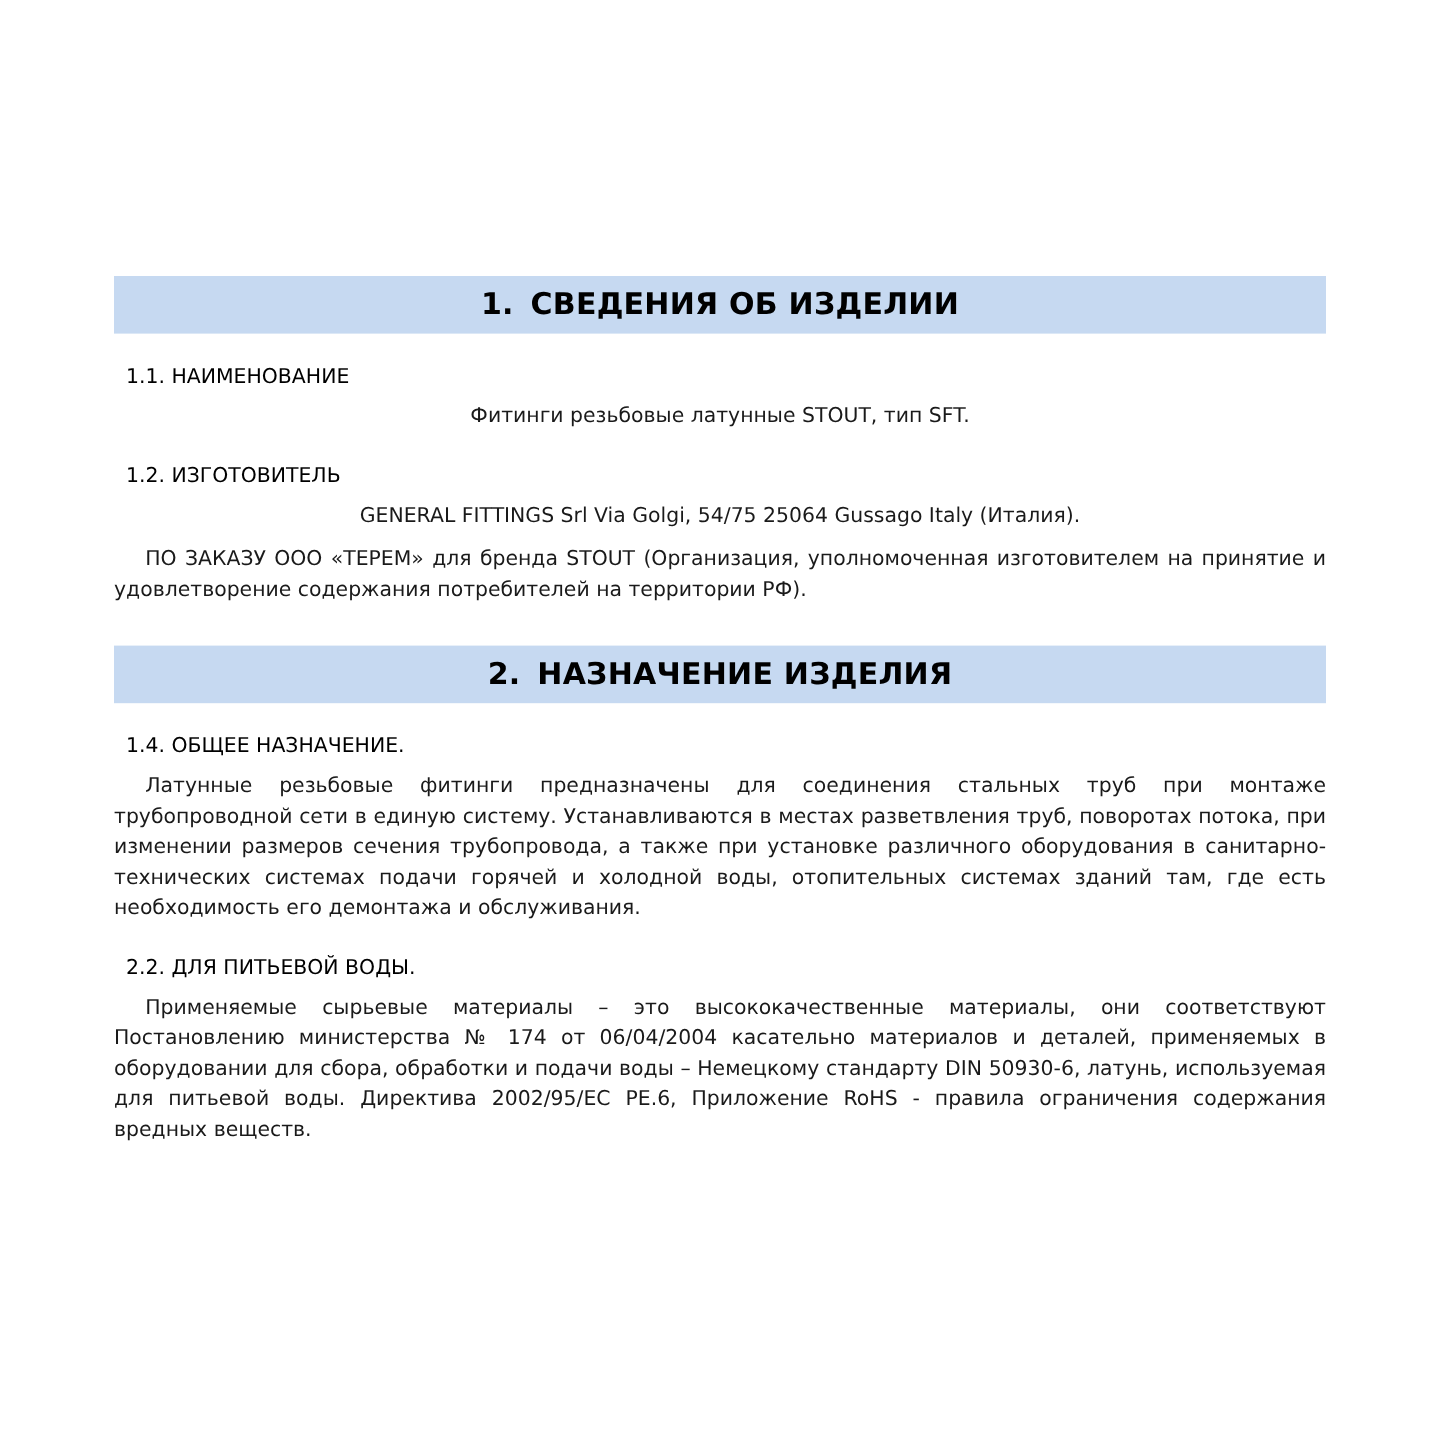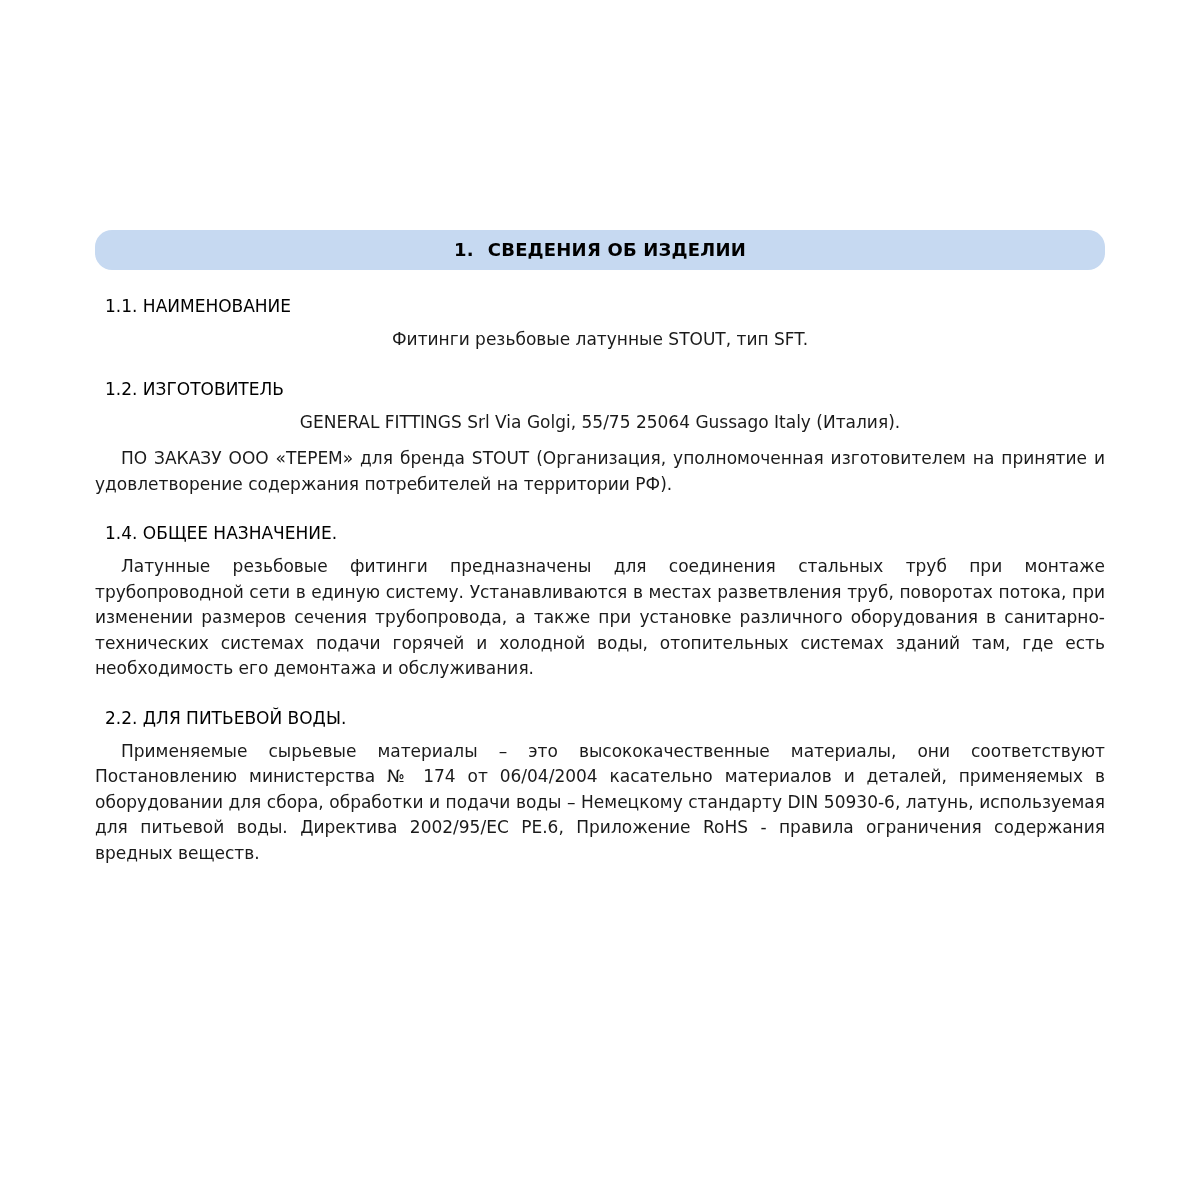--- a/index.html
+++ b/index.html
@@ -18,26 +18,25 @@
     position: relative;
     width: 1200px;
     height: 1200px;
     box-sizing: border-box;
     padding: 230px 95px 0 95px;
   }
   .section-banner {
     background: #c6d9f1;
     text-align: center;
     font-weight: bold;
-    font-size: 18px;
+    font-size: 25px;
     letter-spacing: 0.2px;
     color: #000000;
     padding: 9px 0 10px 0;
     margin: 0 0 0 0;
-    border-radius: 17px;
   }
   .banner-num {
     display: inline-block;
     margin-right: 14px;
   }
   .subhead {
     font-weight: normal;
     font-size: 17px;
     color: #000000;
     margin: 26px 0 0 10px;
@@ -69,23 +68,26 @@
 <div class="page">
 
   <div class="section-banner">
     <span class="banner-num">1.</span><span>СВЕДЕНИЯ ОБ ИЗДЕЛИИ</span>
   </div>
 
   <div class="subhead">1.1. НАИМЕНОВАНИЕ</div>
   <p class="body-text">Фитинги резьбовые латунные STOUT, тип SFT.</p>
 
   <div class="subhead">1.2. ИЗГОТОВИТЕЛЬ</div>
-  <p class="body-text">GENERAL FITTINGS Srl Via Golgi, 55/75 25064 Gussago Italy (Италия).</p>
+  <p class="body-text">GENERAL FITTINGS Srl Via Golgi, 54/75 25064 Gussago Italy (Италия).</p>
   <p class="body-text justify indent"><span class="bold-lead">ПО ЗАКАЗУ</span><span> ООО «ТЕРЕМ» для бренда STOUT (Организация, уполномоченная изготовителем на принятие и удовлетворение содержания потребителей на территории РФ).</span></p>
 
+  <div class="section-banner banner2-wrap">
+    <span class="banner-num">2.</span><span>НАЗНАЧЕНИЕ ИЗДЕЛИЯ</span>
+  </div>
 
   <div class="subhead">1.4. ОБЩЕЕ НАЗНАЧЕНИЕ.</div>
   <p class="body-text justify indent"> Латунные резьбовые фитинги предназначены для соединения стальных труб при монтаже трубопроводной сети в единую систему. Устанавливаются в местах разветвления труб, поворотах потока, при изменении размеров сечения трубопровода, а также при установке различного оборудования в санитарно-технических системах подачи горячей и холодной воды, отопительных системах зданий там, где есть необходимость его демонтажа и обслуживания.</p>
 
   <div class="subhead">2.2. ДЛЯ ПИТЬЕВОЙ ВОДЫ.</div>
   <p class="body-text justify indent">Применяемые сырьевые материалы – это высококачественные материалы, они соответствуют Постановлению министерства № 174 от 06/04/2004 касательно материалов и деталей, применяемых в оборудовании для сбора, обработки и подачи воды – Немецкому стандарту DIN 50930-6, латунь, используемая для питьевой воды. Директива 2002/95/ЕС РЕ.6, Приложение RoHS - правила ограничения содержания вредных веществ.</p>
 
 </div>
 
 </body></html>

